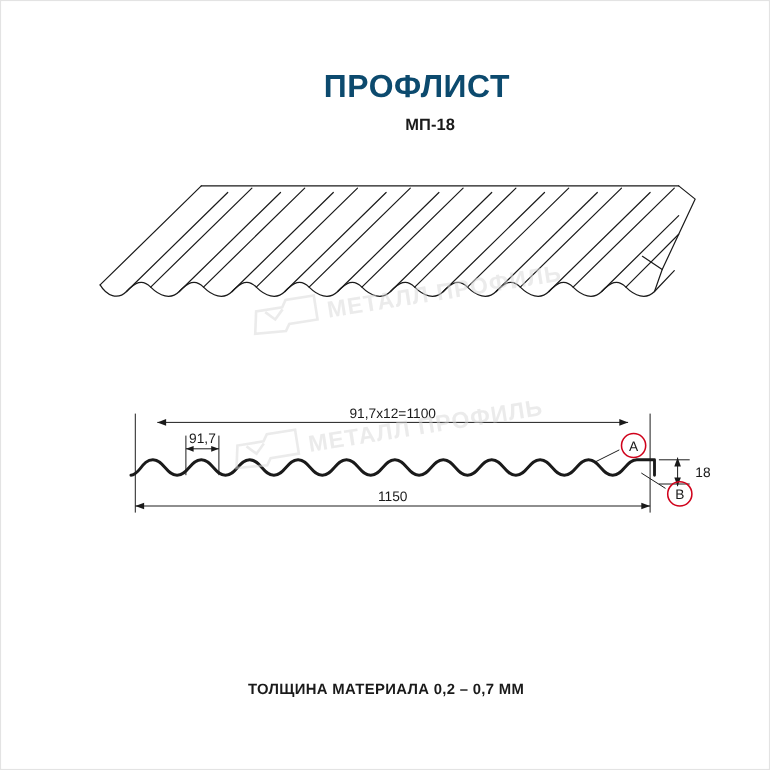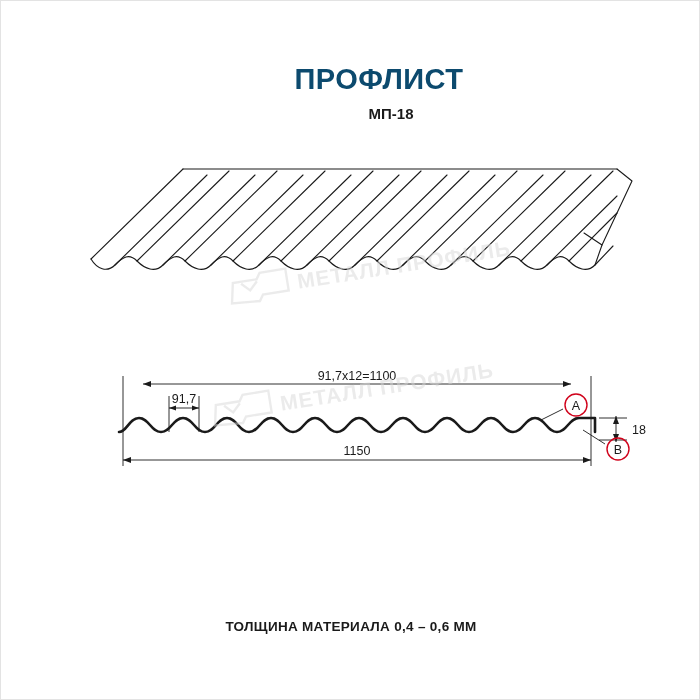--- a/index.html
+++ b/index.html
@@ -232,15 +232,15 @@
   <div class="wm wm-2">
     <svg width="300" height="44" viewBox="0 0 300 44">
       <g transform="rotate(-9 150 22)">
         <path d="M6 30 L10 10 L34 10 L38 4 L64 4 L64 26 L38 26 L34 32 Z" fill="none" stroke="#d8d8d8" stroke-width="2.4"></path>
         <path d="M18 12 L26 20 L34 12" fill="none" stroke="#d8d8d8" stroke-width="2.4"></path>
         <text x="74" y="26" font-family="'Liberation Sans', sans-serif" font-size="21" font-weight="bold" fill="#d8d8d8" letter-spacing="1">МЕТАЛЛ ПРОФИЛЬ</text>
       </g>
     </svg>
   </div>
 
-  <div class="footer-note">ТОЛЩИНА МАТЕРИАЛА 0,4 – 0,6 ММ</div>
+  <div class="footer-note">ТОЛЩИНА МАТЕРИАЛА 0,2 – 0,7 ММ</div>
 
 </div>
 
 </body></html>

